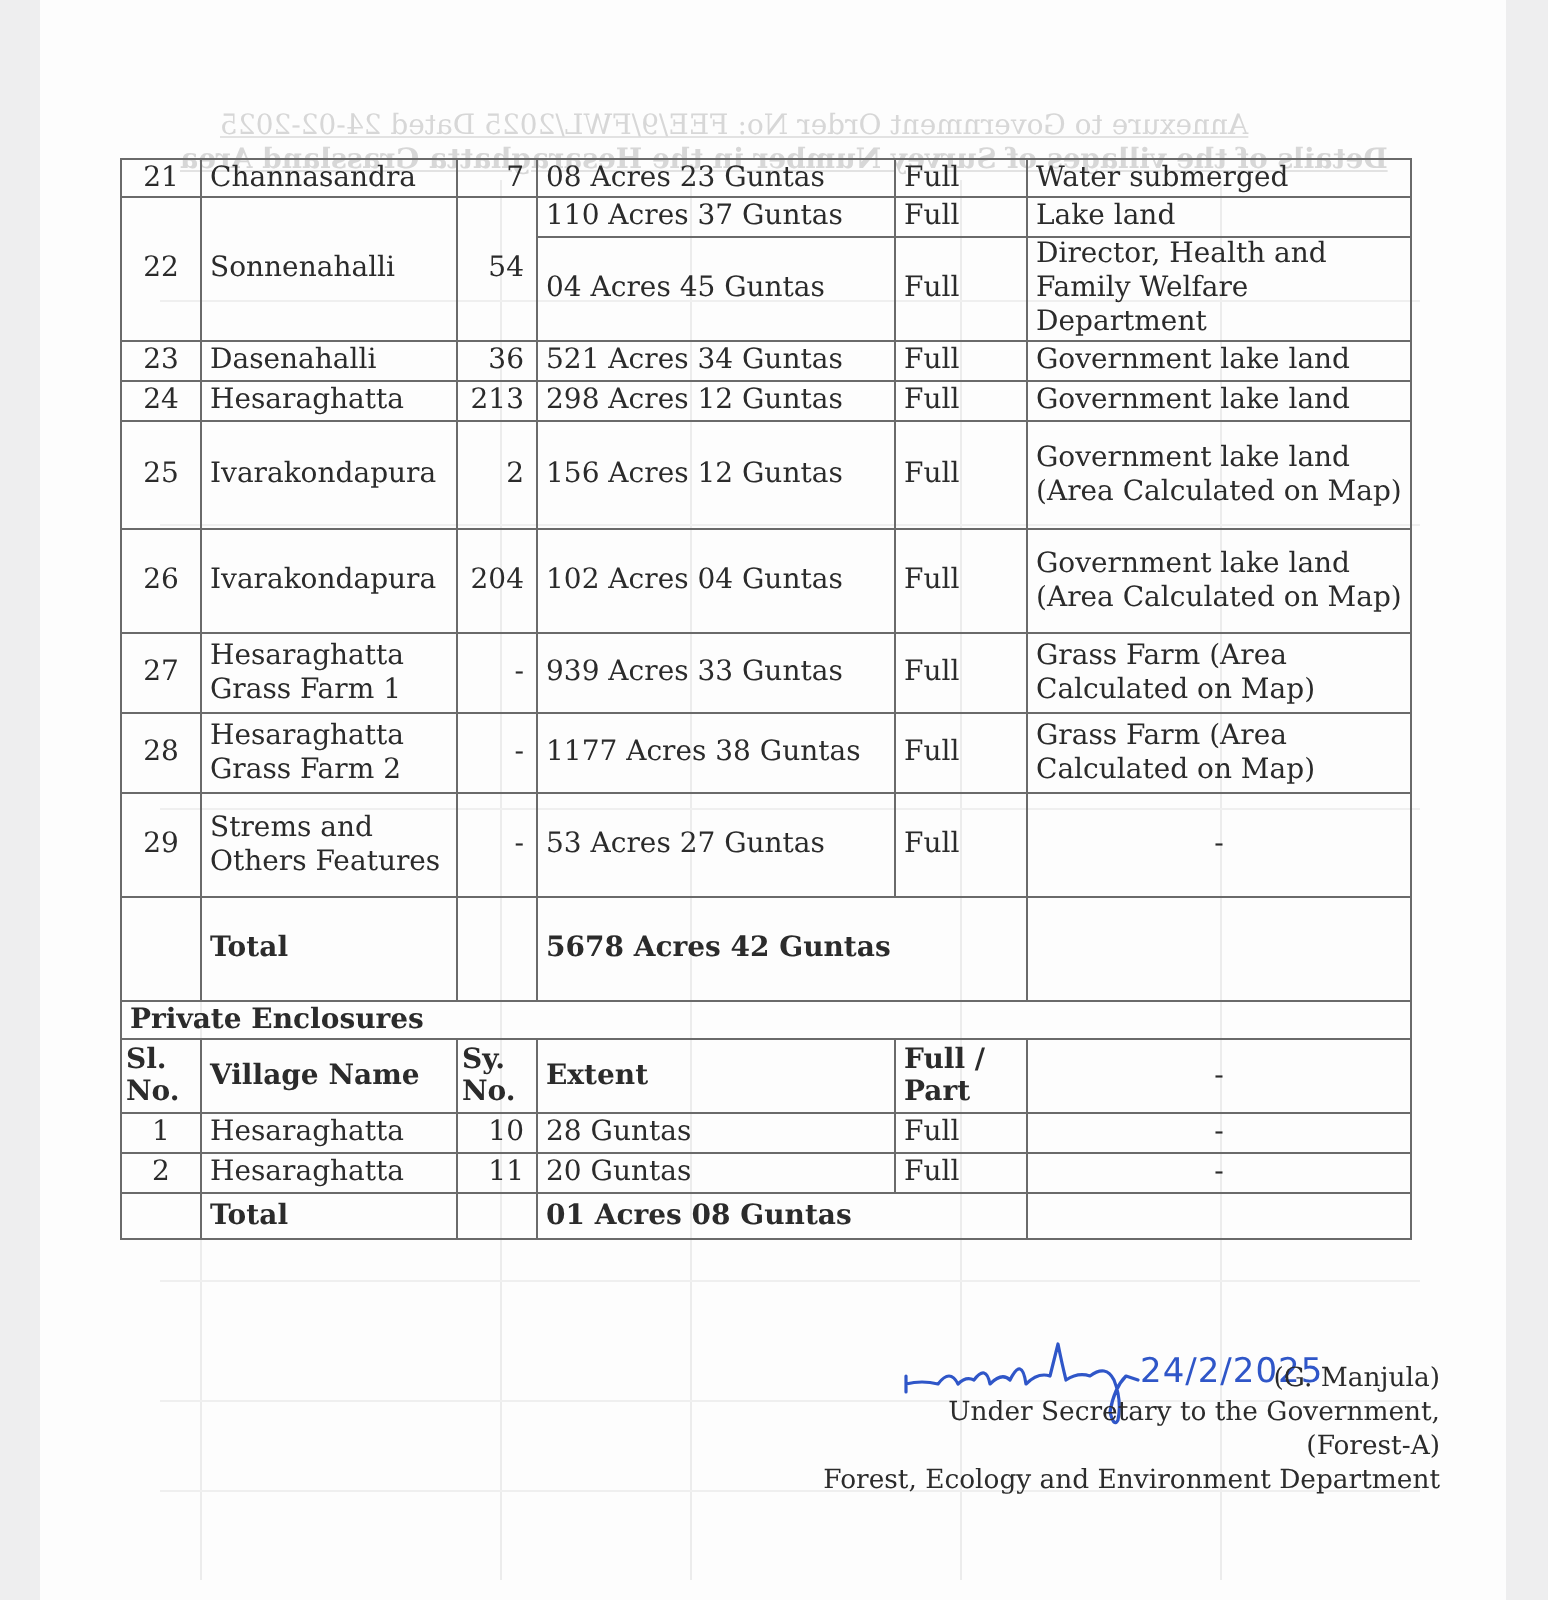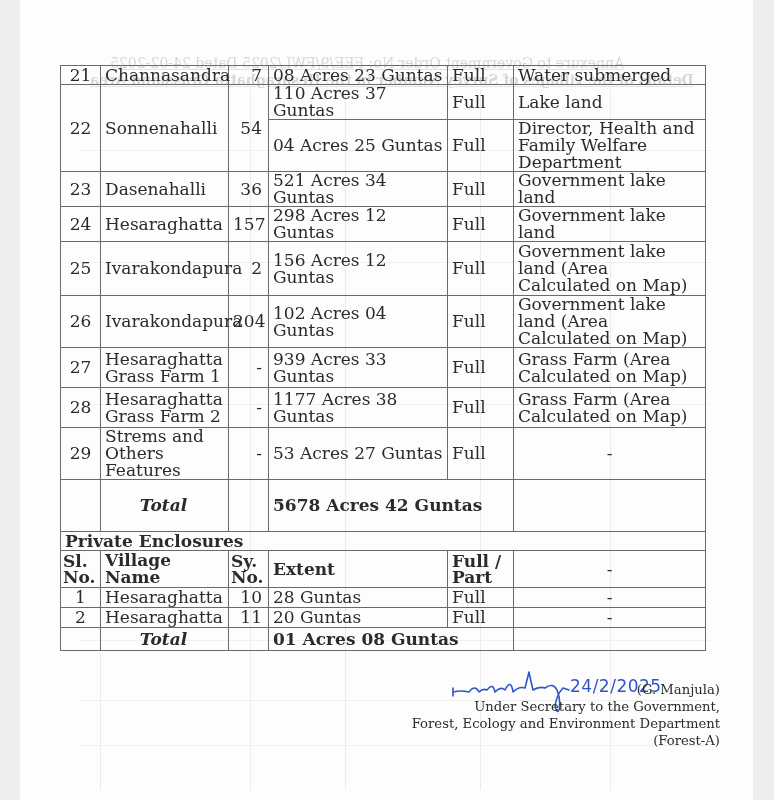--- a/index.html
+++ b/index.html
@@ -20,34 +20,34 @@
       pointer-events: none; color: #d7d7d7;
     }
     .bleed .line {
       position: absolute; transform: scaleX(-1); white-space: nowrap;
       font-size: 14px; text-decoration: underline; text-decoration-color: #e2e2e2;
     }
     .bleed .vline { position: absolute; width: 1px; background: #ececec; }
     .bleed .hline { position: absolute; height: 1px; background: #efefef; }
 
     table.grid {
-      position: absolute; left: 60px; top: 65px;
+      position: absolute; left: 60px; top: 79px;
       border-collapse: collapse; table-layout: fixed;
       width: 645px;
-      font-size: 17px; line-height: 17px;
+      font-size: 14px; line-height: 17px;
     }
     table.grid td {
       border: 1px solid #6a6a6a;
       padding: 0 4px;
       vertical-align: middle;
       background: transparent;
     }
     .c-sl { text-align: center; }
     .c-sy { text-align: right; padding-right: 6px !important; }
-    .c-total { text-align: center; font-weight: bold; padding-right: 6px !important; font-style: italic; }
+    .c-total { text-align: left; font-weight: bold; padding-right: 6px !important; }
     .bold { font-weight: bold; }
     .center { }
     .dash { text-align: center; }
 
     .sign-block {
       position: absolute; left: 300px; top: 672px; width: 420px;
       text-align: right; font-size: 13.2px; line-height: 17px; color: #2b2b2b;
     }
     .signature {
       position: absolute; left: 449px; top: 668px; width: 260px; height: 48px;
@@ -101,38 +101,38 @@
 
     <tr style="height:20px">
       <td class="c-sl" rowspan="2">22</td>
       <td rowspan="2">Sonnenahalli</td>
       <td class="c-sy" rowspan="2">54</td>
       <td>110 Acres 37 Guntas</td>
       <td>Full</td>
       <td>Lake land</td>
     </tr>
     <tr style="height:52px">
-      <td>04 Acres 25 Guntas</td>
+      <td>04 Acres 45 Guntas</td>
       <td>Full</td>
       <td>Director, Health and Family Welfare Department</td>
     </tr>
 
     <tr style="height:20px">
       <td class="c-sl">23</td>
       <td>Dasenahalli</td>
       <td class="c-sy">36</td>
       <td>521 Acres 34 Guntas</td>
       <td>Full</td>
       <td>Government lake land</td>
     </tr>
 
     <tr style="height:20px">
       <td class="c-sl">24</td>
       <td>Hesaraghatta</td>
-      <td class="c-sy">157</td>
+      <td class="c-sy">213</td>
       <td>298 Acres 12 Guntas</td>
       <td>Full</td>
       <td>Government lake land</td>
     </tr>
 
     <tr style="height:54px">
       <td class="c-sl">25</td>
       <td>Ivarakondapura</td>
       <td class="c-sy">2</td>
       <td>156 Acres 12 Guntas</td>
@@ -226,15 +226,15 @@
 </table>
 
 <svg class="signature" viewBox="0 0 260 48">
   <path d="M4 20 L4 28 M4 24 Q12 22 20 24 Q26 16 30 24 Q34 20 38 22 Q44 14 46 24 Q52 18 56 22 Q62 10 64 24 Q70 18 76 20 L80 4 Q82 14 84 22 Q90 18 96 20 Q104 14 108 22 Q112 32 110 42 Q108 46 106 38 Q108 26 114 20 L120 22" fill="none" stroke="#2f56c8" stroke-width="1.6" stroke-linecap="round" stroke-linejoin="round"></path>
 </svg>
 <div class="sig-date">24/2/2025</div>
 
 <div class="sign-block">
   <div style="margin-top:9px">(G. Manjula)</div>
   <div>Under Secretary to the Government,</div>
+  <div>(Forest-A)</div>
   <div>Forest, Ecology and Environment Department</div>
-  <div>(Forest-A)</div>
 </div>
 
 </body></html>

